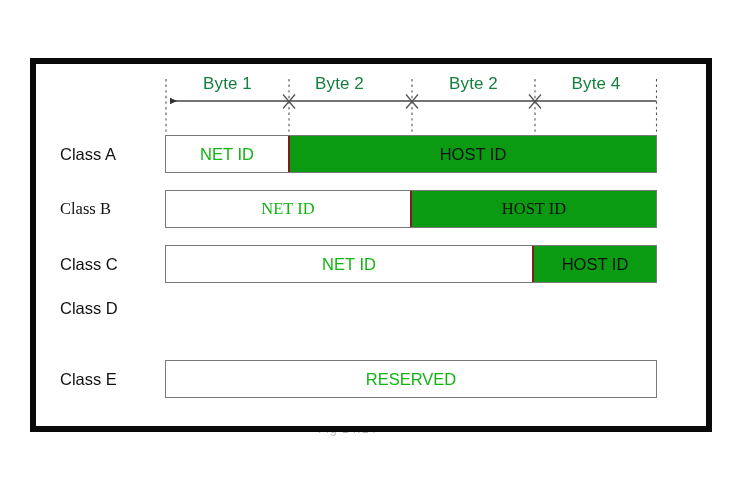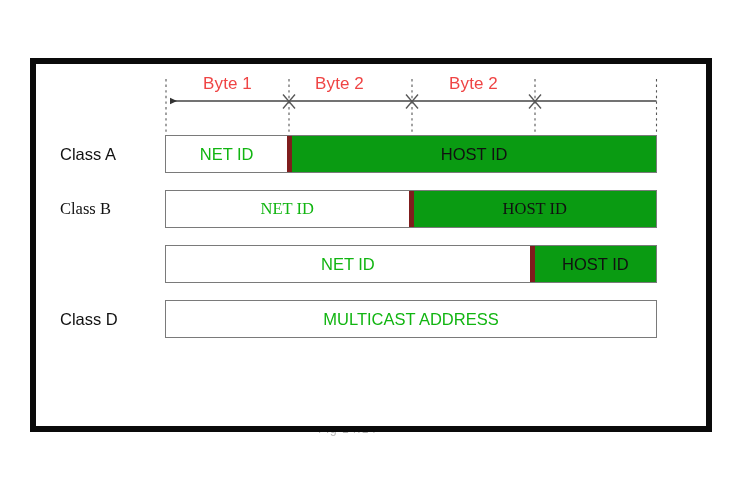--- a/index.html
+++ b/index.html
@@ -39,21 +39,21 @@
     left: 0;
     top: 0;
     width: 750px;
     height: 500px;
     pointer-events: none;
   }
 
   .byte-label {
     position: absolute;
     font-size: 17px;
-    color: #ef4444;
+    color: #15803d;
     white-space: nowrap;
     text-align: center;
     letter-spacing: 0.1px;
   }
 
   
   .row {
     position: absolute;
     left: 0;
     width: 750px;
@@ -92,21 +92,21 @@
   .seg.white {
     background: #ffffff;
     color: #11b511;
   }
   .seg.green {
     background: #0a9b12;
     color: #111111;
   }
   .seg.green + .seg.white,
   .seg.white + .seg.green {
-    border-left: 5px solid #7f1d1d;
+    border-left: 2px solid #7f1d1d;
   }
 
   
   #caption {
     position: absolute;
     left: 0;
     top: 432px;
     width: 750px;
     height: 14px;
     overflow: hidden;
@@ -151,49 +151,54 @@
       <line x1="406" y1="94.5" x2="418" y2="108.5"></line>
       <line x1="418" y1="94.5" x2="406" y2="108.5"></line>
       <line x1="529" y1="94.5" x2="541" y2="108.5"></line>
       <line x1="541" y1="94.5" x2="529" y2="108.5"></line>
     </g>
   </svg>
 
   <div class="byte-label" style="left:166px; top:74px; width:123px;">Byte 1</div>
   <div class="byte-label" style="left:278px; top:74px; width:123px;">Byte 2</div>
   <div class="byte-label" style="left:412px; top:74px; width:123px;">Byte 2</div>
+  <div class="byte-label" style="left:535px; top:74px; width:122px;">Byte 4</div>
 
   <div class="row" style="top:135px;">
     <div class="class-label">Class A</div>
     <div class="bar">
       <div class="seg white" style="flex:1 1 0;">NET ID</div>
       <div class="seg green" style="flex:3 1 0;">HOST ID</div>
     </div>
   </div>
 
   <div class="row" style="top:190px;font-family:Liberation Serif, serif;">
     <div class="class-label">Class B</div>
     <div class="bar">
       <div class="seg white" style="flex:2 1 0;">NET ID</div>
       <div class="seg green" style="flex:2 1 0;">HOST ID</div>
     </div>
   </div>
 
   <div class="row" style="top:245px;">
+    <div class="class-label">Class C</div>
     <div class="bar">
       <div class="seg white" style="flex:3 1 0;">NET ID</div>
       <div class="seg green" style="flex:1 1 0;">HOST ID</div>
     </div>
   </div>
 
-  <div class="row" style="top:300px;">
+  <div class="row" style="top:289px;">
     <div class="class-label">Class D</div>
-    <div class="bar">
-      <div class="seg white" style="flex:4 1 0;">MULTICAST   ADDRESS</div>
-    </div>
-  </div>
-
+  </div>
+
+  <div class="row" style="top:360px;">
+    <div class="class-label">Class E</div>
+    <div class="bar">
+      <div class="seg white" style="flex:4 1 0;">RESERVED</div>
+    </div>
+  </div>
 
   <div id="caption">
     <span>Fig 14.14</span>
   </div>
 
 </div>
 
 </body></html>

